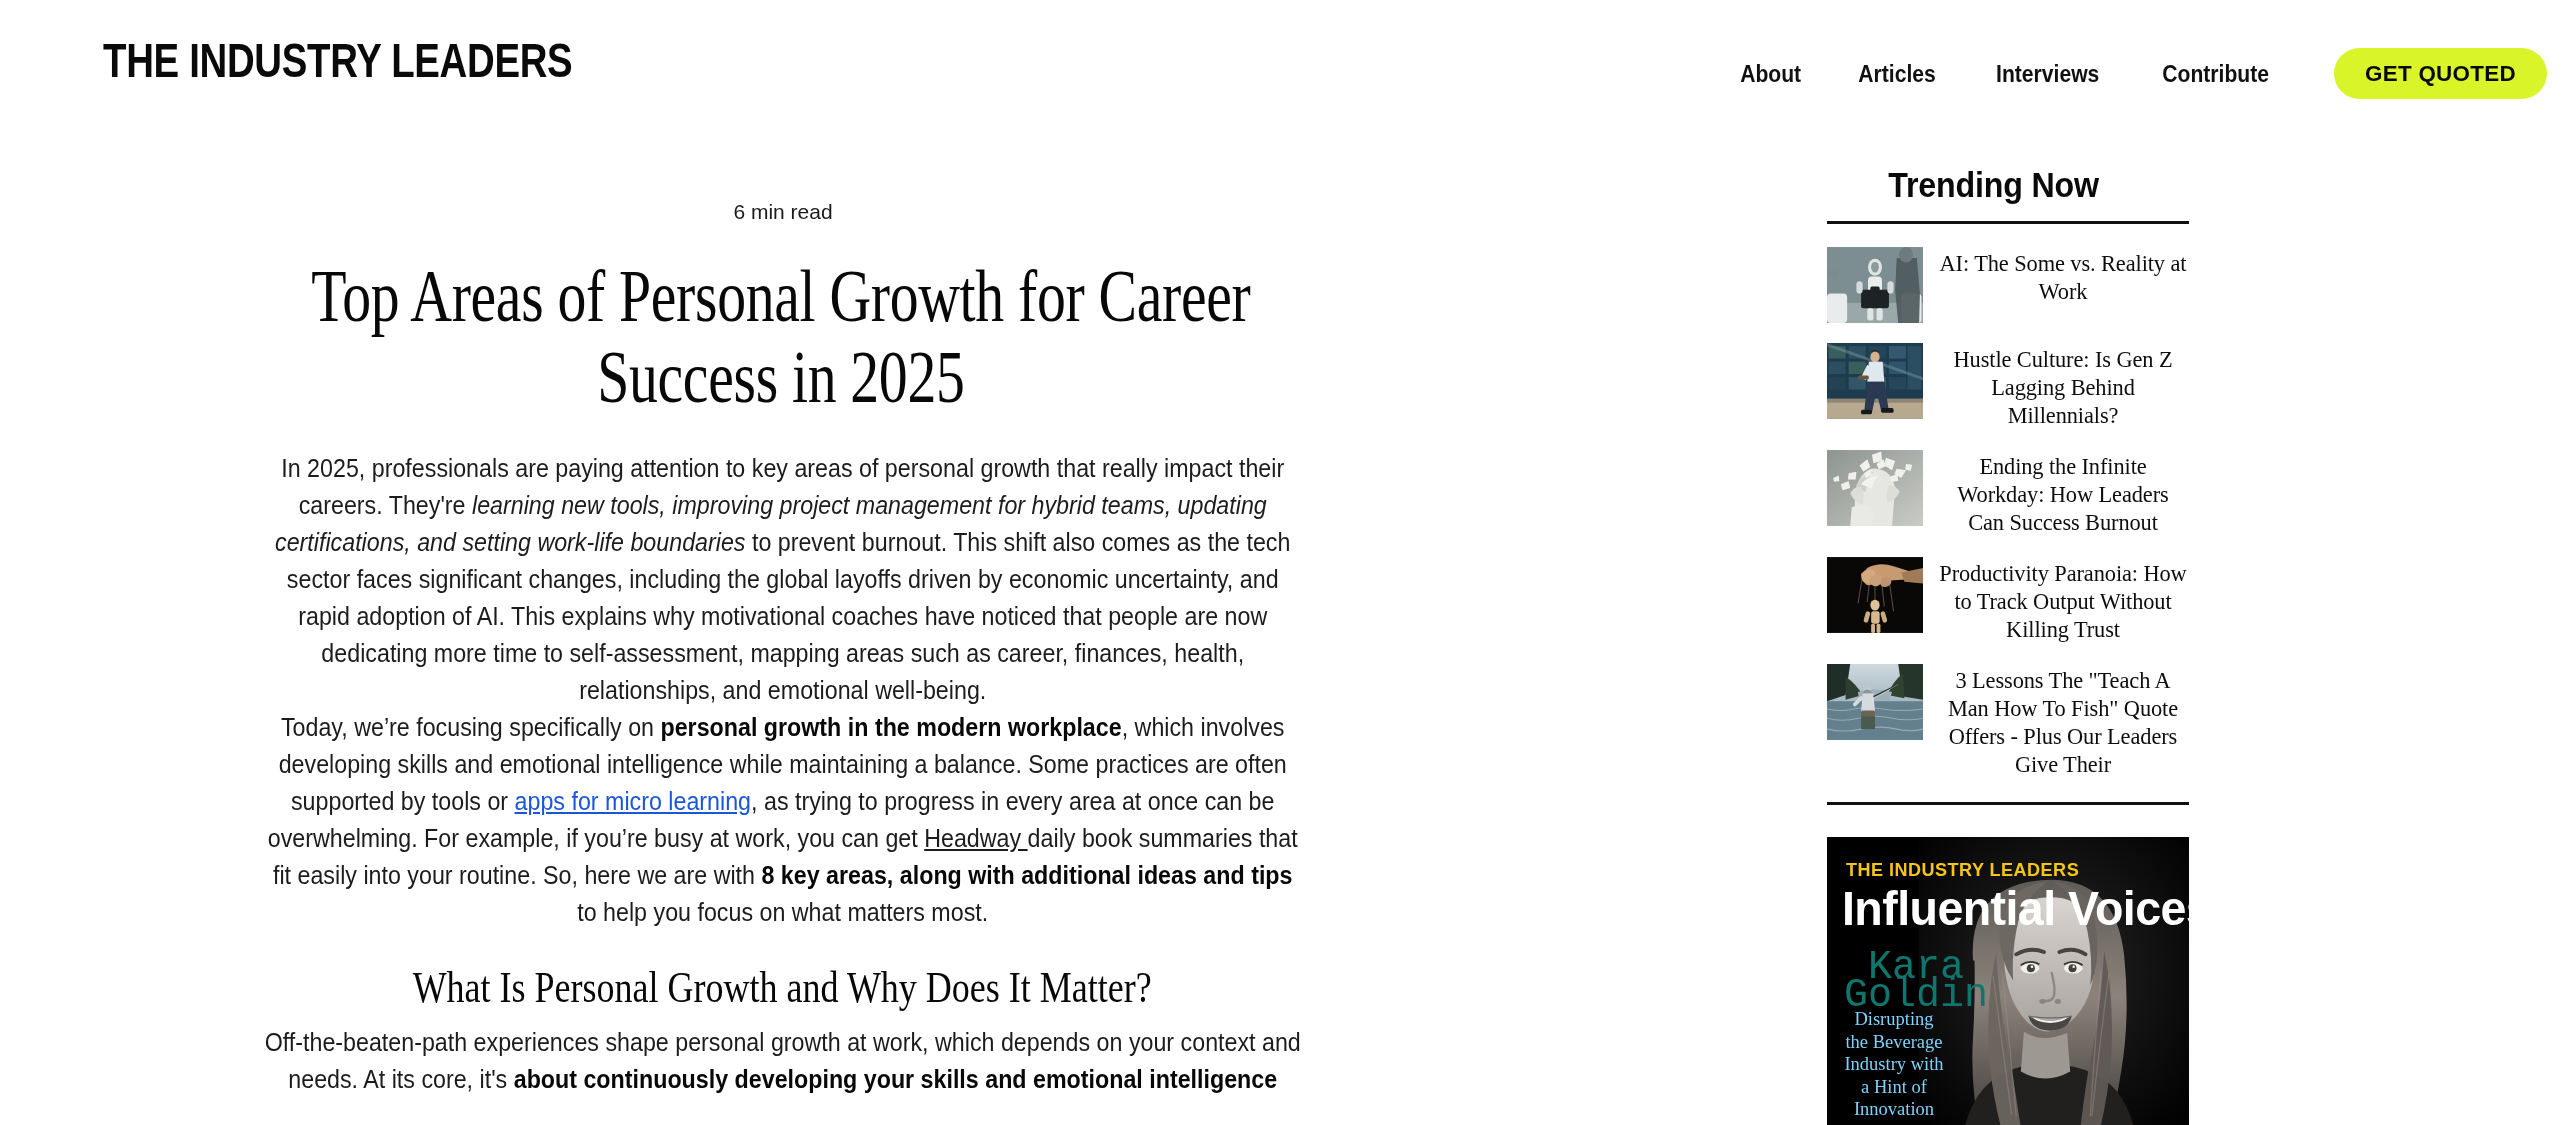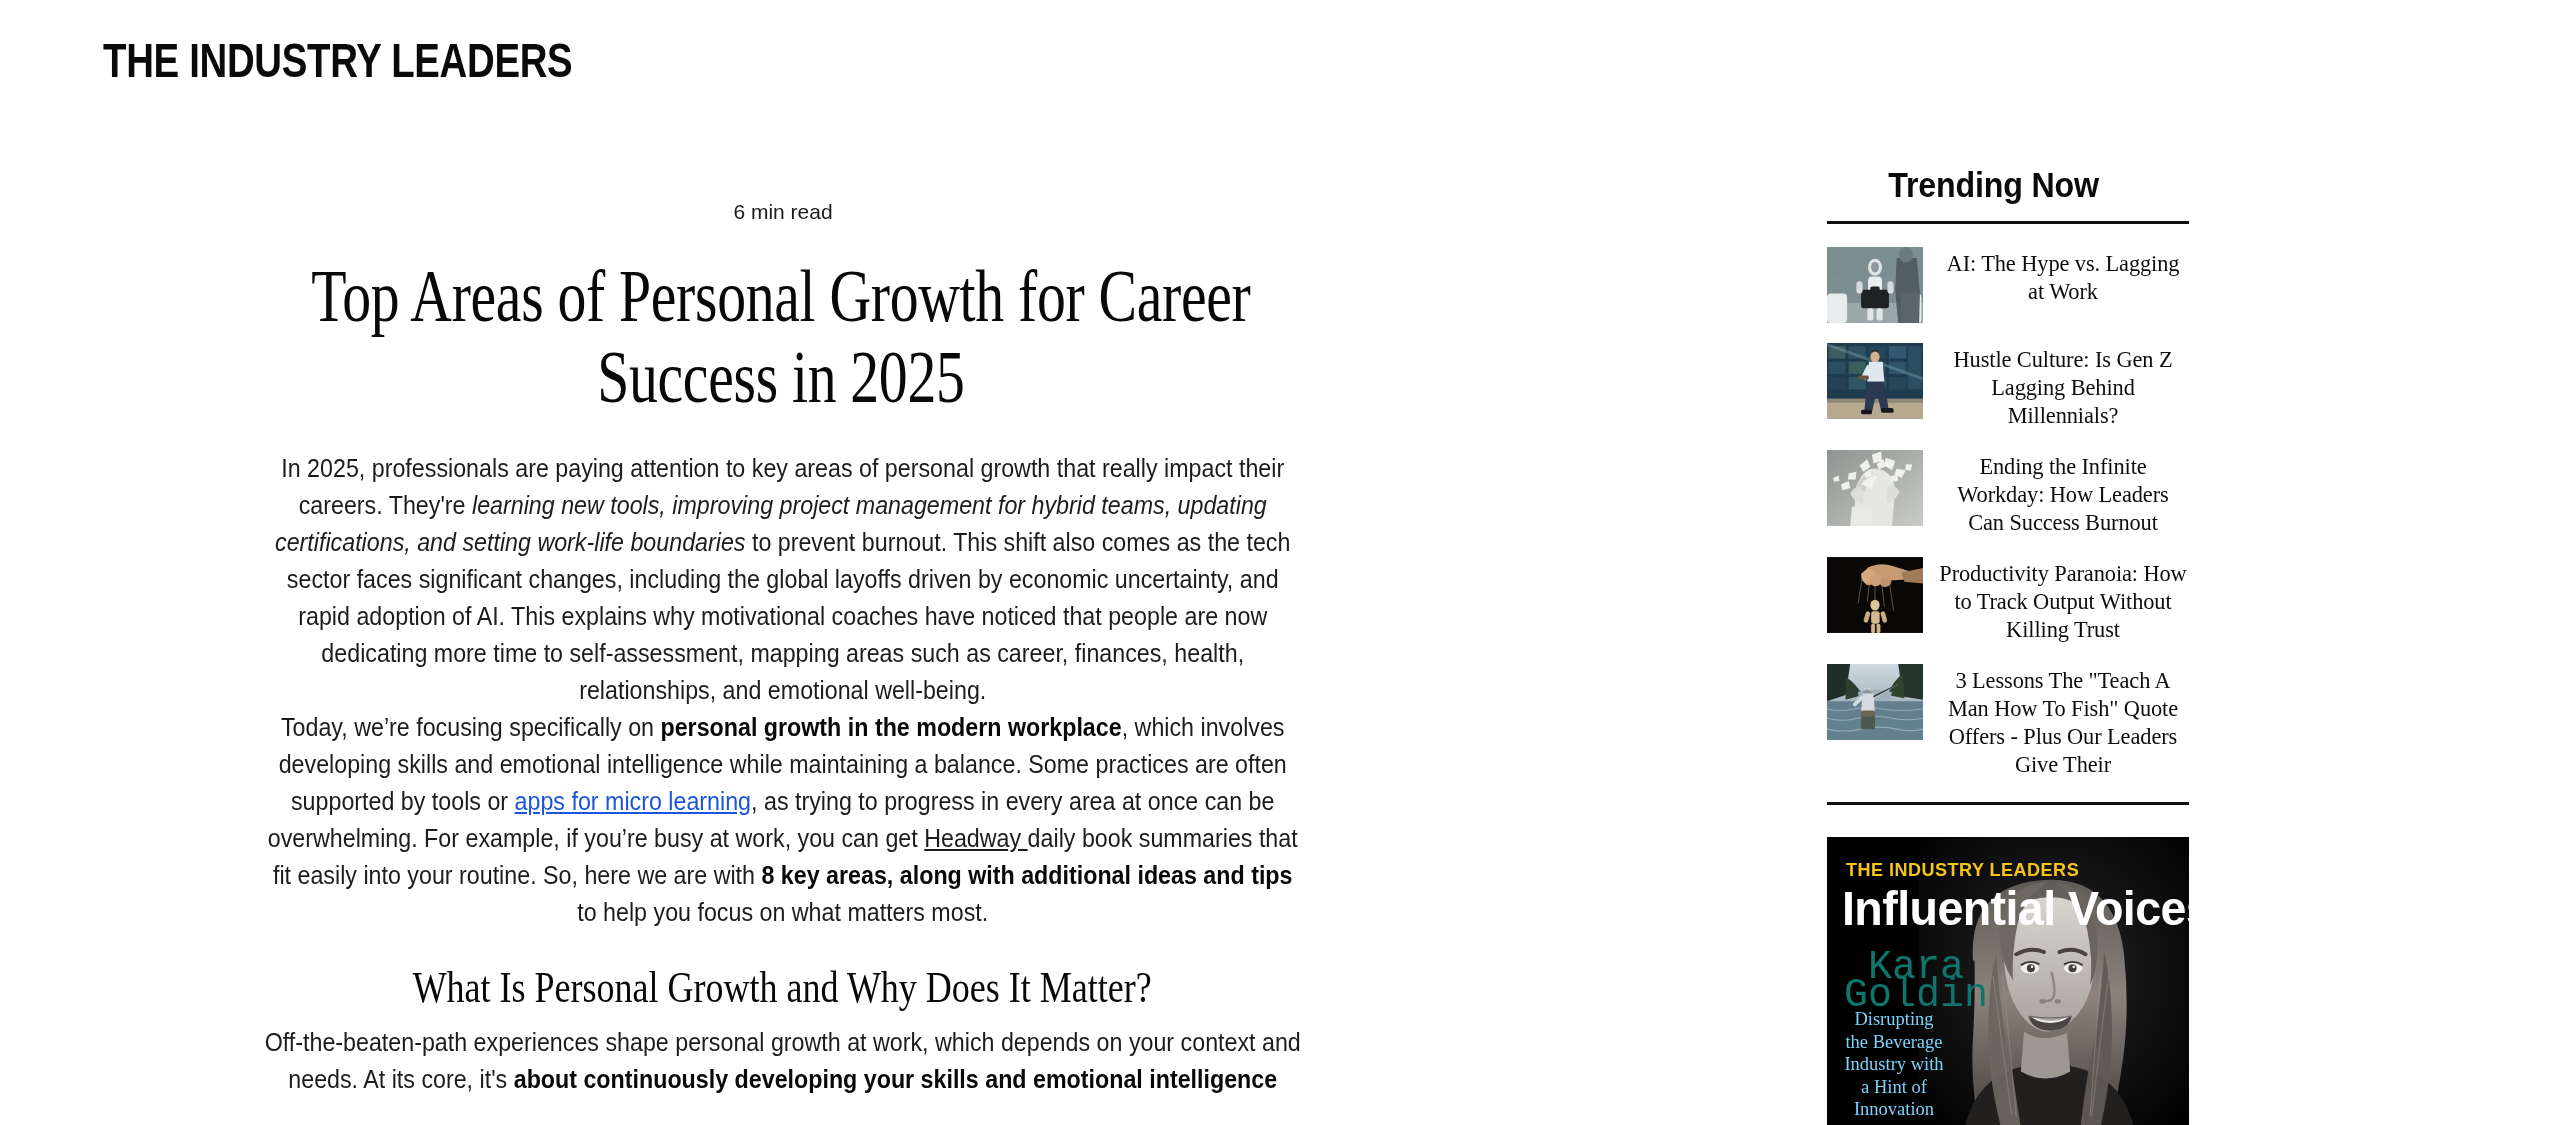--- a/index.html
+++ b/index.html
@@ -227,20 +227,27 @@
     left: 92px; top: 0px;
     width: 270px; height: 301px;
     z-index: 2;
   }
 </style>
 </head>
 <body>
 
 <header class="site-header">
   <div class="logo">THE INDUSTRY LEADERS</div>
+  <nav class="nav">
+    <a class="nav-link" href="#">About</a>
+    <a class="nav-link" href="#">Articles</a>
+    <a class="nav-link" href="#">Interviews</a>
+    <a class="nav-link" href="#">Contribute</a>
+    <button class="cta-button">GET QUOTED</button>
+  </nav>
 </header>
 
 <div class="page">
 
   <article class="article">
 
     <div class="read-time">6 min read</div>
 
     <h1 class="article-title">Top Areas of Personal Growth for Career Success in 2025</h1>
 
@@ -275,21 +282,21 @@
             <rect x="56" y="51" width="12" height="6" rx="2" fill="#1d2224"></rect>
             <rect x="52" y="79" width="8" height="16" rx="3" fill="#dfe4e5"></rect>
             <rect x="64" y="79" width="8" height="16" rx="3" fill="#dfe4e5"></rect>
             <rect x="38" y="44" width="8" height="16" rx="4" fill="#d6dcdd"></rect>
             <rect x="78" y="44" width="8" height="16" rx="4" fill="#d6dcdd"></rect>
             <path d="M90 14 L116 14 L120 60 L119 98 L92 98 L88 56 Z" fill="#4e5a5d" opacity="0.92"></path>
             <ellipse cx="102" cy="10" rx="9" ry="10" fill="#6d7b7e"></ellipse>
             <rect x="0" y="30" width="14" height="8" rx="4" fill="#62707310"></rect>
           </svg>
         </span>
-        <span class="trend-title">AI: The Hype vs. Lagging at Work</span>
+        <span class="trend-title">AI: The Some vs. Reality at Work</span>
       </a>
 
       <a class="trend-item" href="#">
         <span class="thumb">
           <svg viewBox="0 0 124 98" xmlns="http://www.w3.org/2000/svg">
             <rect width="124" height="98" fill="#2e4a5c"></rect>
             <rect x="0" y="0" width="124" height="72" fill="#1f3c4e"></rect>
             <g opacity="0.55">
               <rect x="2" y="4" width="22" height="16" fill="#4f7a6a"></rect>
               <rect x="28" y="4" width="22" height="16" fill="#3a5f74"></rect>

